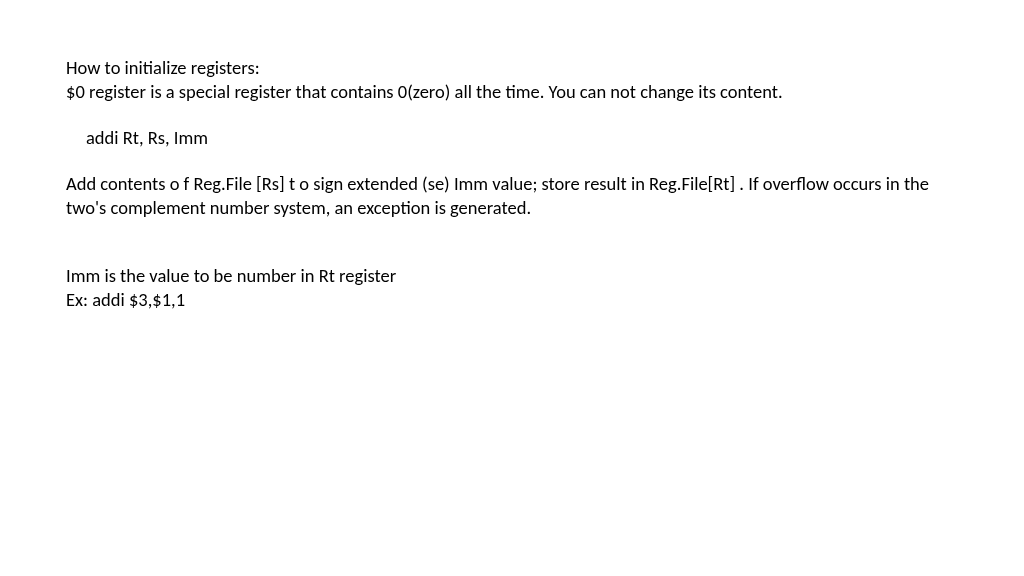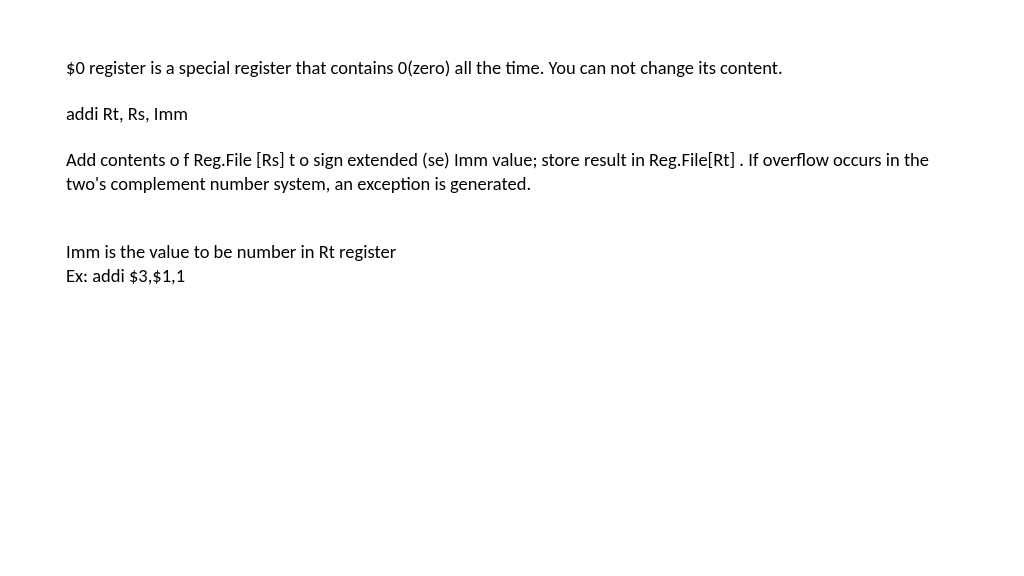--- a/index.html
+++ b/index.html
@@ -28,33 +28,35 @@
     }
     .bold {
       font-weight: bold;
     }
     .instruction-row {
       display: flex;
     }
     .instruction-left {
       width: 302px;
       flex-shrink: 0;
+      margin-left: 20px;
     }
     .instruction-right {
       flex: 1;
     }
     .spacer {
       height: 22px;
     }
   </style>
 </head>
 <body>
 
 <div class="content">
 
+  <div class="para-tight">How to initialize registers:</div>
   <div class="para">$0 register is a special register that contains 0(zero) all the time.  You can not change its content.</div>
 
 
   <div class="instruction-row para">
     <div class="instruction-left">addi Rt, Rs, Imm</div>
   </div>
 
   <div class="para">Add contents o f Reg.File [Rs] t o sign extended (se) Imm value; store result in Reg.File[Rt] . If overflow occurs in the two's complement number system, an exception is generated.</div>
 
   <div class="spacer"></div>

